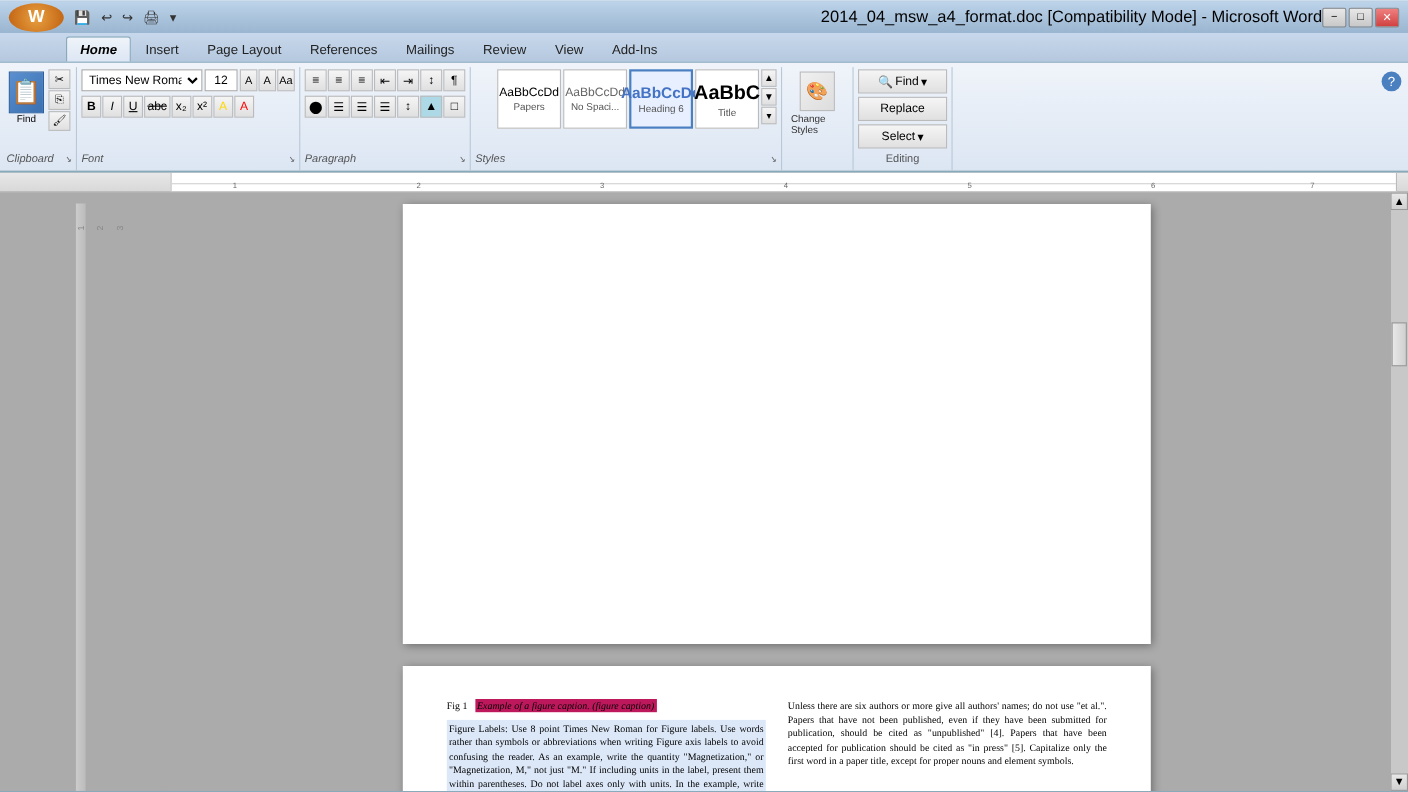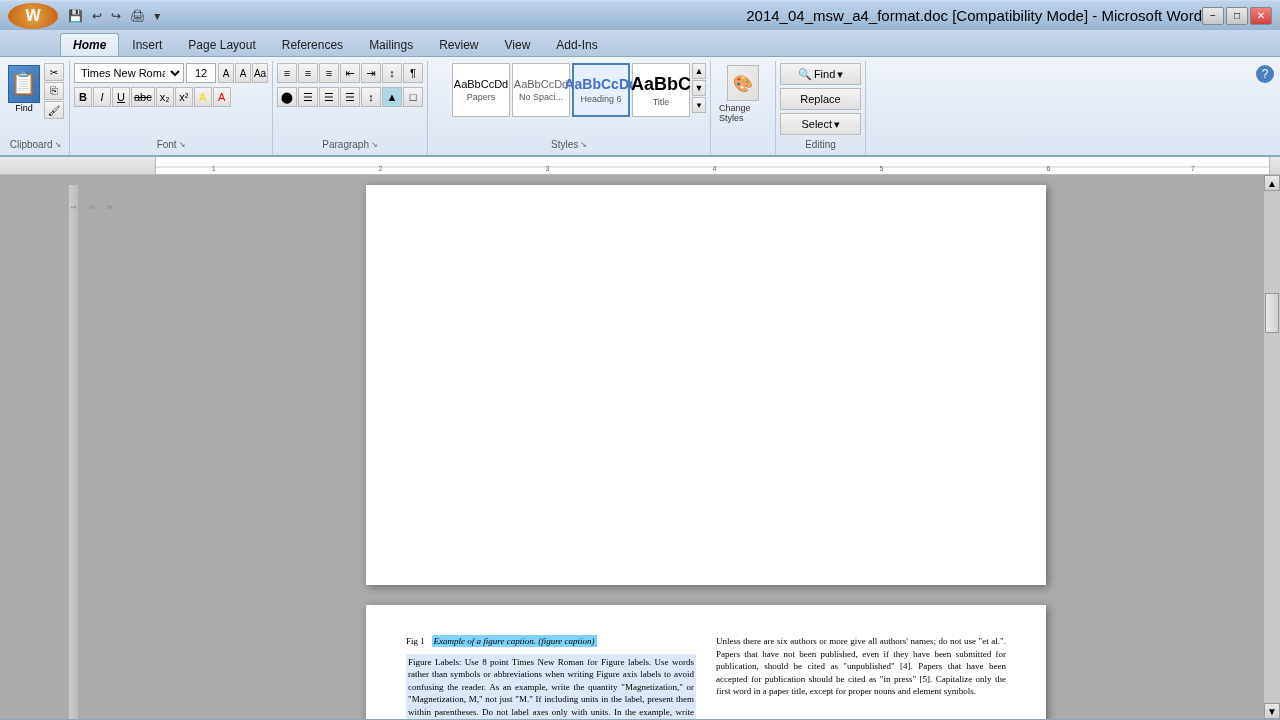--- a/index.html
+++ b/index.html
@@ -107,23 +107,24 @@
     }
     .ribbon-group-label {
       font-size: 10px;
       color: #555;
       text-align: center;
       padding: 2px 0 3px 0;
       border-top: 1px solid transparent;
     }
     .ribbon-group-label-row {
       display: flex;
-      justify-content: center;
+      justify-content: space-between;
       align-items: center;
       gap: 2px;
+      font-style: italic;
     }
     .group-expand {
       font-size: 8px; color: #666; cursor: pointer;
     }
 
     
     .clipboard-group { min-width: 68px; }
     .paste-btn {
       display: flex; flex-direction: column; align-items: center;
       font-size: 9px; cursor: pointer; padding: 2px;
@@ -309,21 +310,21 @@
     }
     .doc-col-right {
       flex: 1;
     }
 
     .fig-caption {
       font-size: 9px;
       margin-bottom: 6px;
     }
     .fig-caption .fig-label { font-weight: normal; font-size: 9px; }
-    .fig-caption .fig-caption-text { font-style: italic; background: #7dd3fc; padding: 1px 2px; }
+    .fig-caption .fig-caption-text { font-style: italic; background: #be185d; padding: 1px 2px; }
 
     .body-text {
       font-size: 9px;
       text-align: justify;
       margin-bottom: 6px;
       background: #dce8f8;
       padding: 2px;
     }
 
     .right-col-text {

